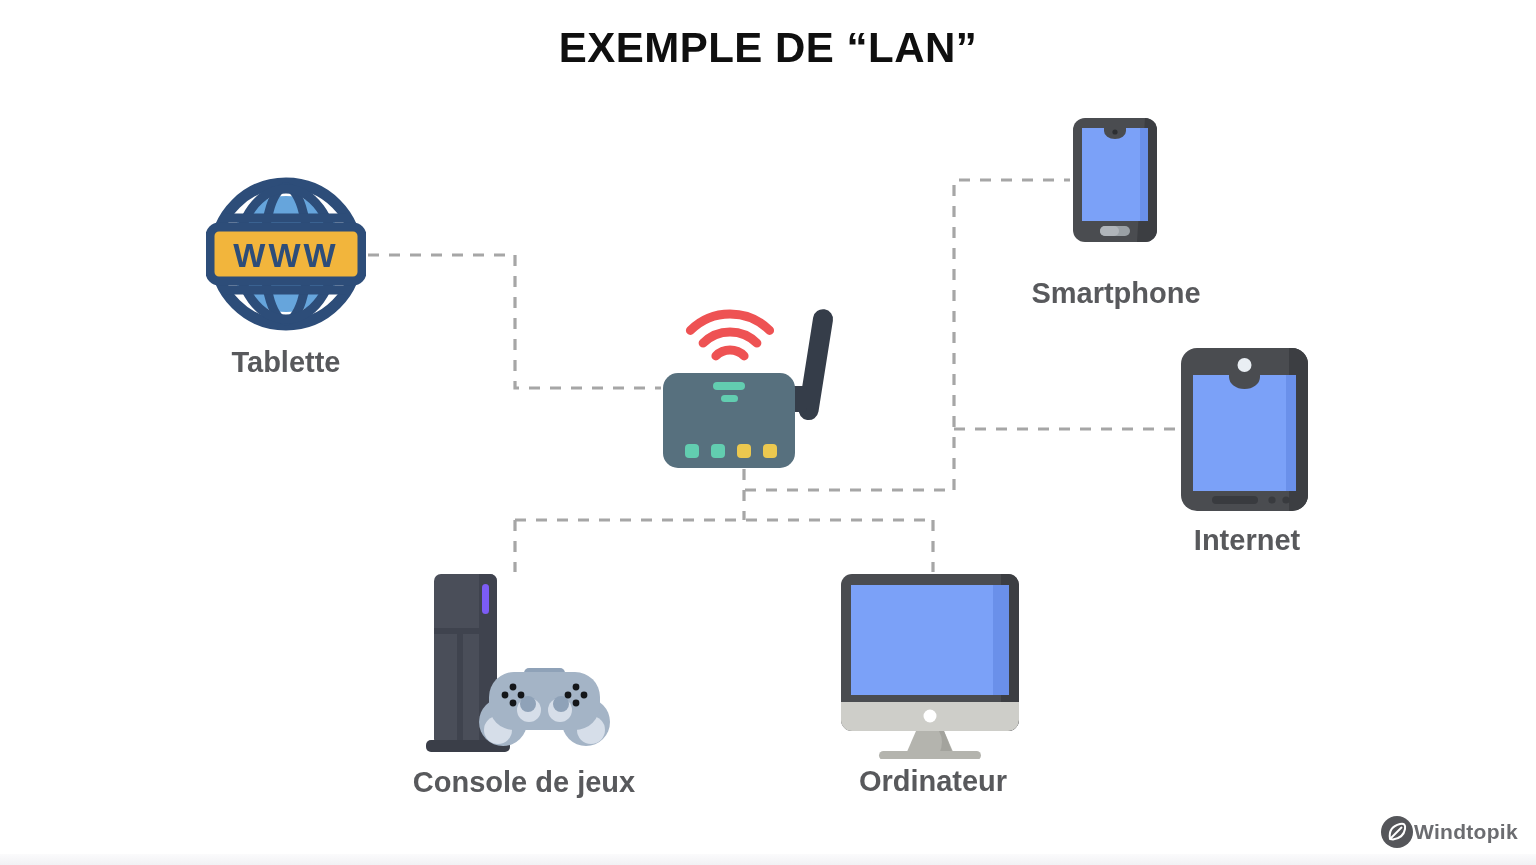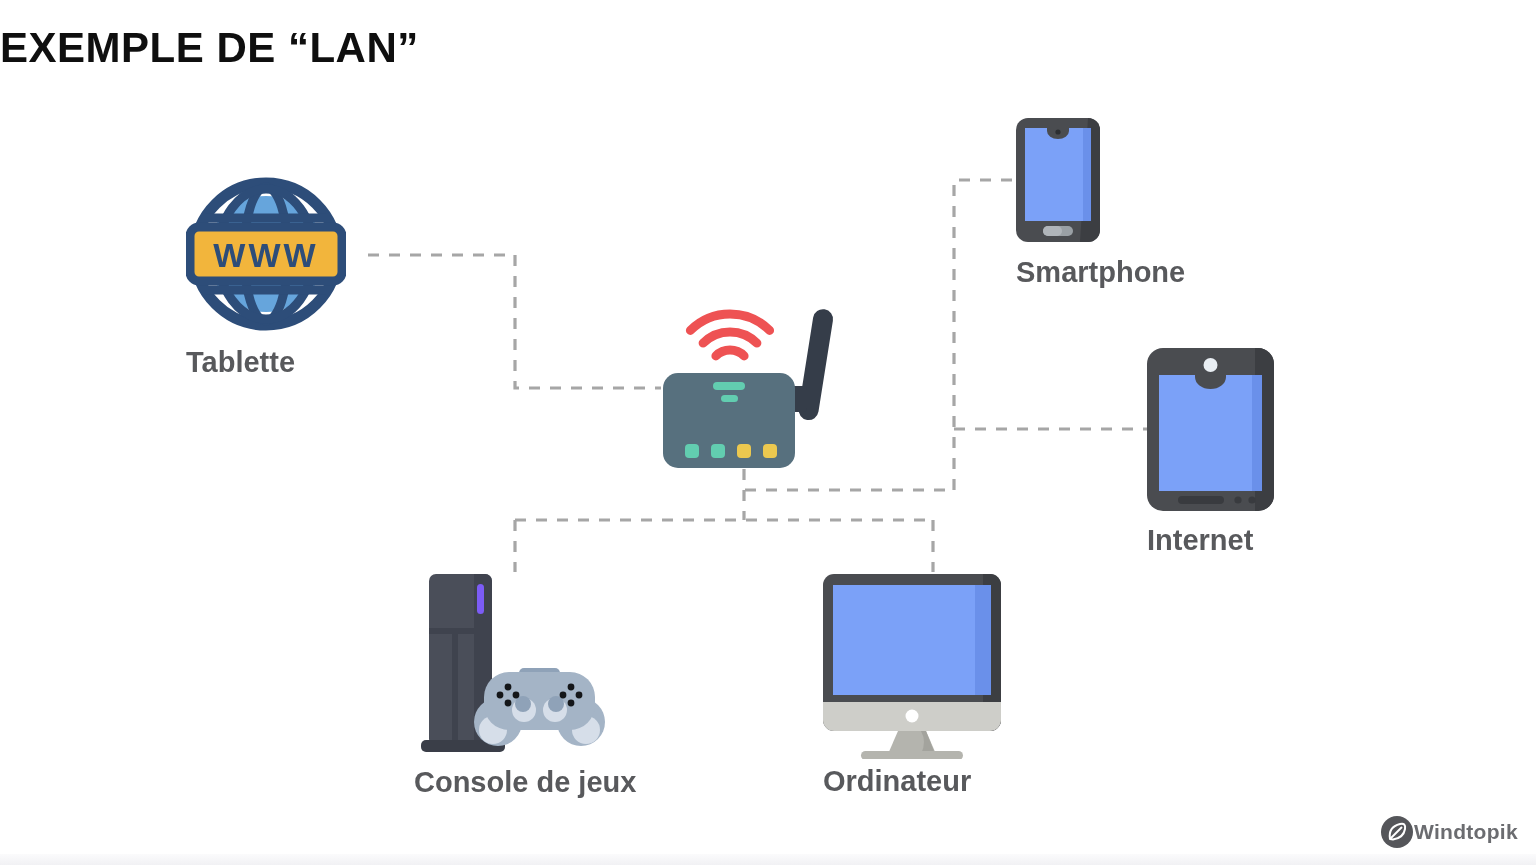--- a/index.html
+++ b/index.html
@@ -1,24 +1,24 @@
 <!DOCTYPE html>
 <html style="--c-title: #0f0f0f; --c-label: #58595c; --c-dash: #a6a6a6; --c-globe-navy: #2d4d79; --c-globe-blue: #66a5dc; --c-banner-yellow: #f2b53c; --c-router-body: #57707e; --c-router-teal: #62cdb0; --c-router-yellow: #ecc84f; --c-antenna: #353d49; --c-wifi-red: #ee5253; --c-screen-blue: #7ba1f8; --c-screen-blue-shade: #6a90ea; --c-device-dark: #4a4c50; --c-device-darker: #3c3e42; --c-chin-gray: #cecec9; --c-stand-gray: #b4b4ae; --c-stand-shade: #a3a39d; --c-gamepad: #a4b4c6; --c-gamepad-light: #d6dee9; --c-gamepad-mid: #8fa2b8; --c-console-dark: #4a4e59; --c-console-darker: #3f434e; --c-console-base: #3a3e48; --c-led-purple: #7c5cf5; --c-logo: #55565a; --c-logo-text: #6b6c70;"><head>
 <meta charset="utf-8">
 <style>
   html,body{margin:0;padding:0;background:#fff;}
   #canvas{
     position:relative;width:1536px;height:865px;overflow:hidden;
     background:#ffffff;font-family:"Liberation Sans",sans-serif;
   }
   .title{
-    position:absolute;top:24px;left:0;width:100%;
+    position:absolute;top:24px;left:0;width:100%;text-align:center;
     font-size:42px;font-weight:800;letter-spacing:.5px;color:var(--c-title);
   }
-  .node{position:absolute;display:flex;flex-direction:column;align-items:flex-start;}
+  .node{position:absolute;display:flex;flex-direction:column;align-items:center;}
   .node-label{
     font-weight:700;font-size:29px;color:var(--c-label);text-align:center;white-space:nowrap;
   }
   .lines-layer{position:absolute;left:0;top:0;}
   .lines-layer path{fill:none;stroke:var(--c-dash);stroke-width:3.2;stroke-dasharray:11 10;}
   .brand{
     position:absolute;right:18px;bottom:16px;display:flex;align-items:center;gap:0;
   }
   .brand-text{font-size:21px;font-weight:700;color:var(--c-logo-text);letter-spacing:.3px;}
   .bottom-strip{
@@ -73,21 +73,21 @@
       <rect x="76" y="97" width="17" height="7" rx="3.5" style="fill:var(--c-router-teal)"></rect>
       <g>
         <rect x="40" y="146" width="14" height="14" rx="4" style="fill:var(--c-router-teal)"></rect>
         <rect x="66" y="146" width="14" height="14" rx="4" style="fill:var(--c-router-teal)"></rect>
         <rect x="92" y="146" width="14" height="14" rx="4" style="fill:var(--c-router-yellow)"></rect>
         <rect x="118" y="146" width="14" height="14" rx="4" style="fill:var(--c-router-yellow)"></rect>
       </g>
     </svg>
   </div>
 
-  <div class="node" style="left:1016px;top:118px;width:200px;">
+  <div class="node" style="left:1016px;top:118px;width:200px;gap:21px;">
     <svg width="86" height="126" viewBox="0 0 86 126">
       <rect x="0" y="0" width="84" height="124" rx="12" style="fill:var(--c-device-dark)"></rect>
       <path d="M 72 0 h 0 a 12 12 0 0 1 12 12 v 100 a 12 12 0 0 1 -12 12 h -8 z" style="fill:var(--c-device-darker)"></path>
       <rect x="9" y="10" width="66" height="93" style="fill:var(--c-screen-blue)"></rect>
       <rect x="67" y="10" width="8" height="93" style="fill:var(--c-screen-blue-shade)"></rect>
       <path d="M 31 10 h 22 v 3 a 11 8 0 0 1 -22 0 z" style="fill:var(--c-device-dark)"></path>
       <circle cx="42" cy="14" r="2.6" fill="#2c2e31"></circle>
       <rect x="27" y="108" width="30" height="10" rx="5" fill="#9aa0a5"></rect>
       <rect x="27" y="108" width="19" height="10" rx="5" fill="#b0b5ba"></rect>
     </svg>

